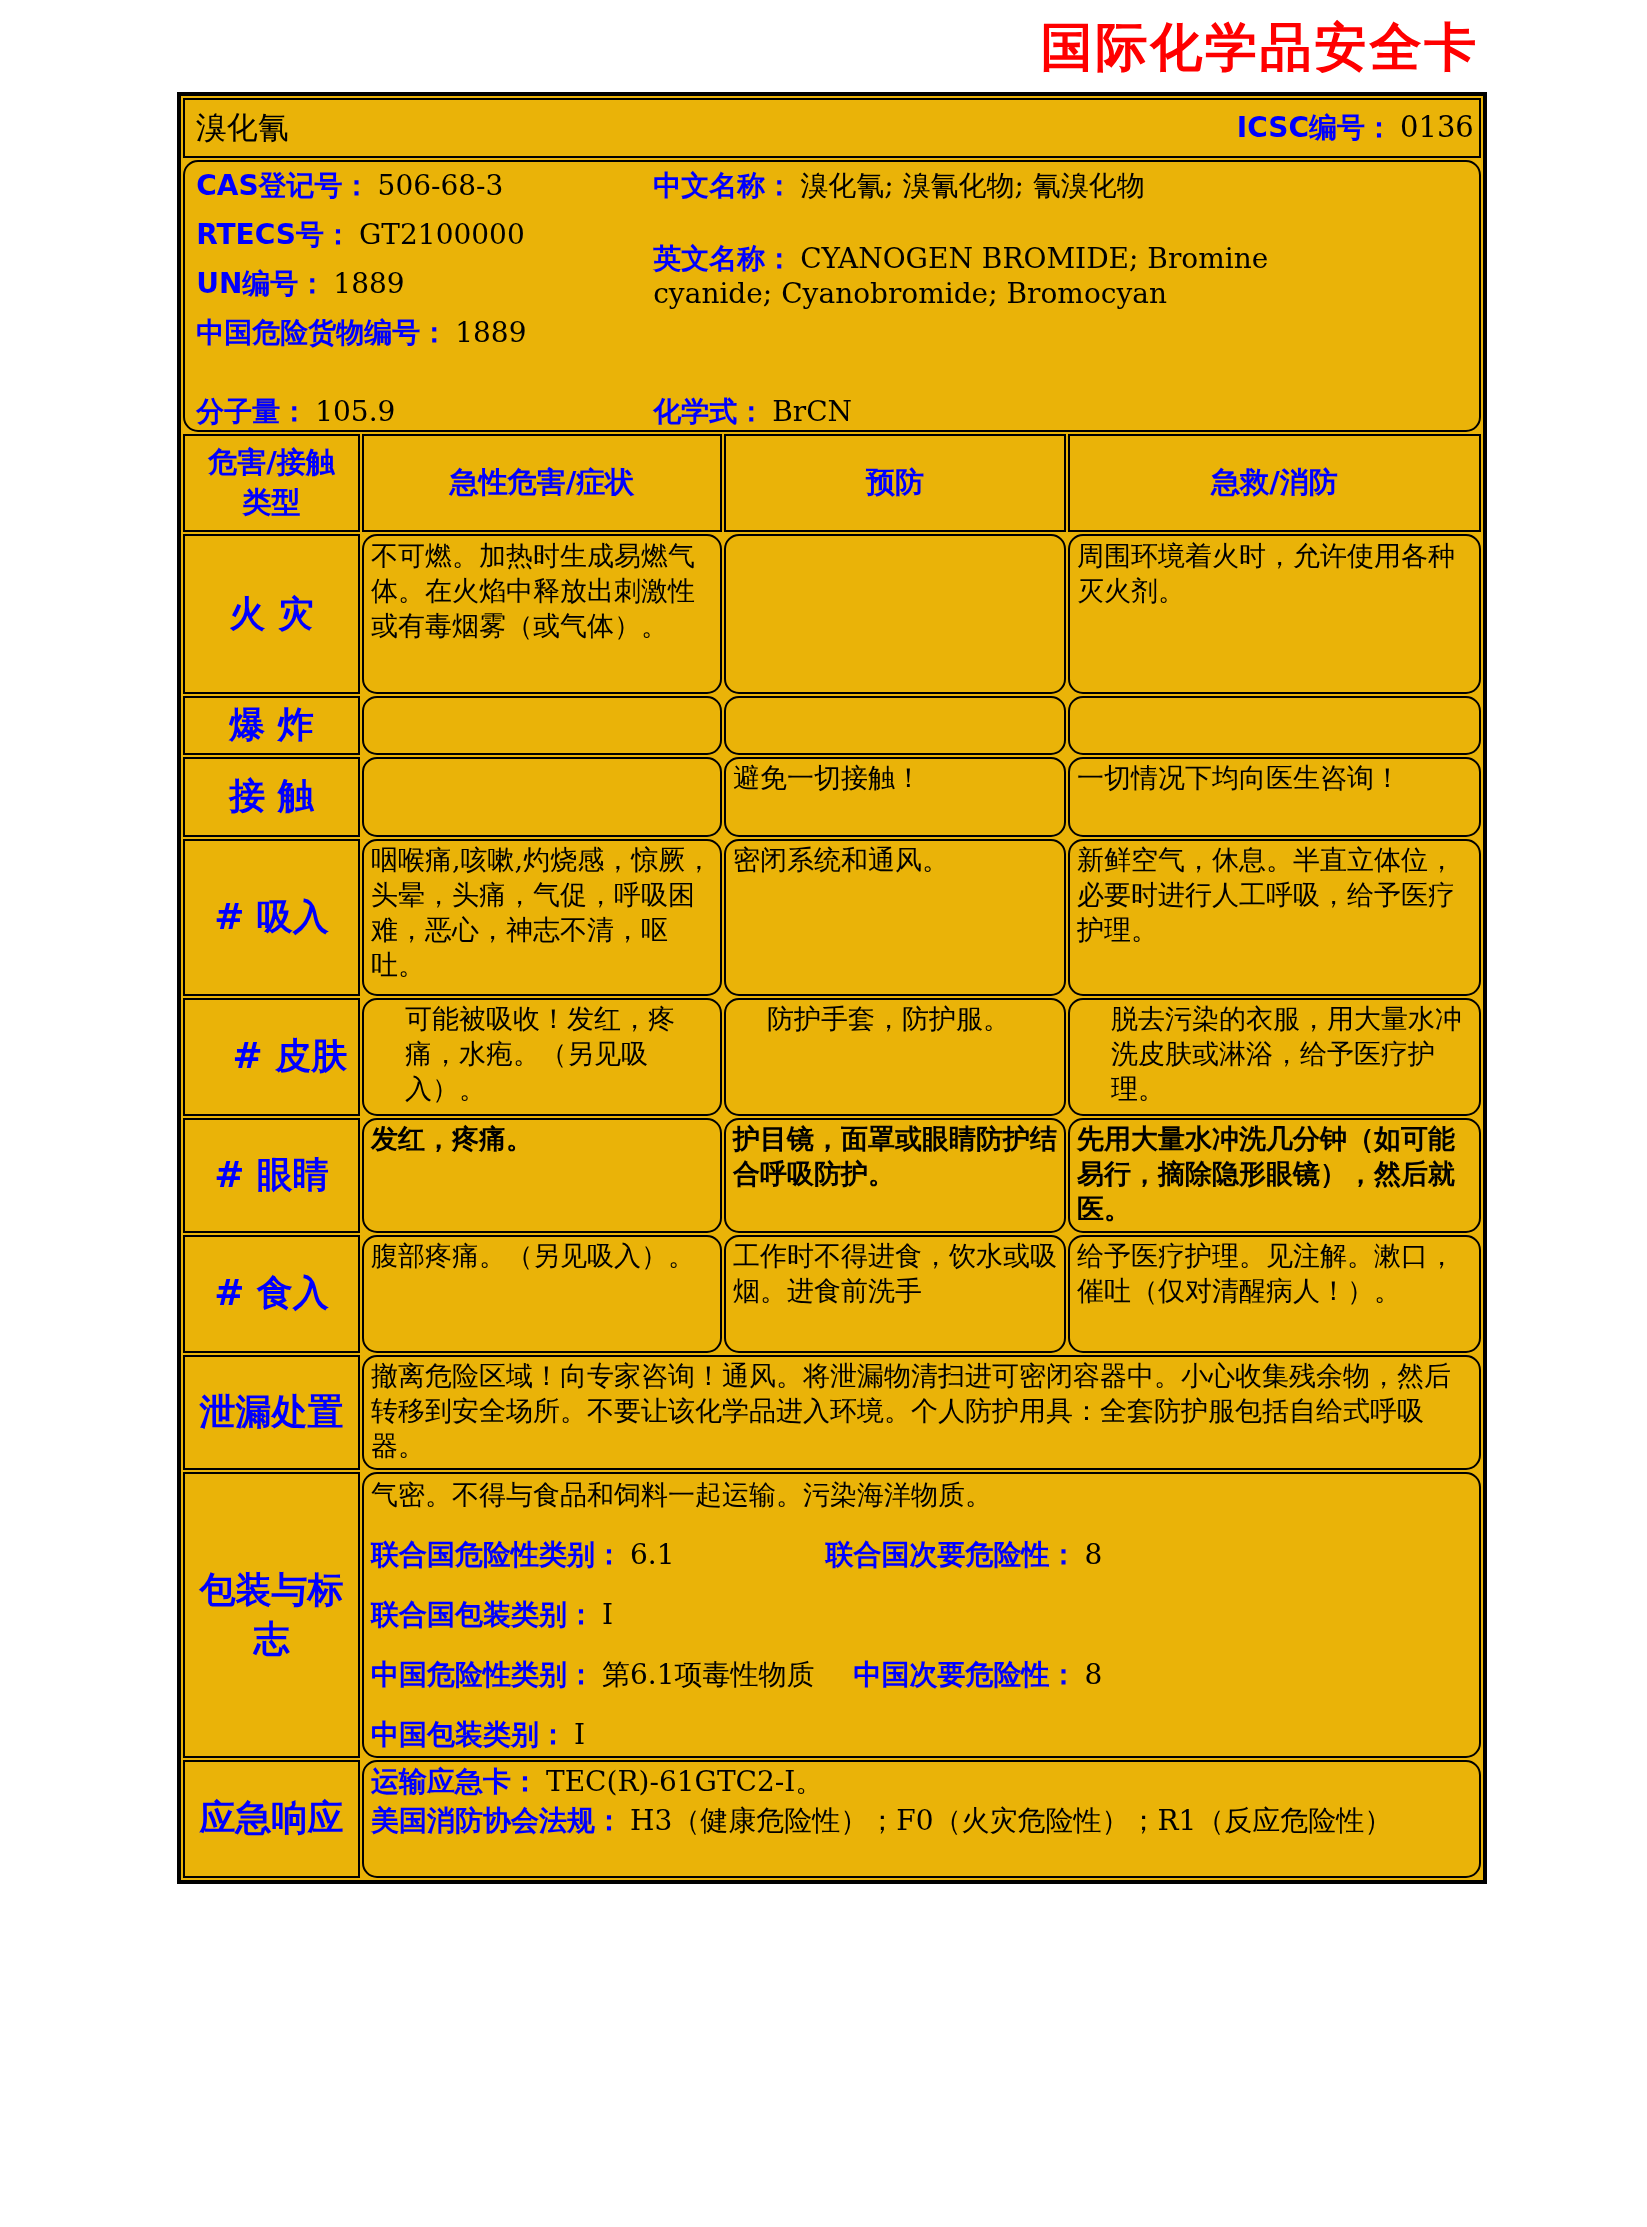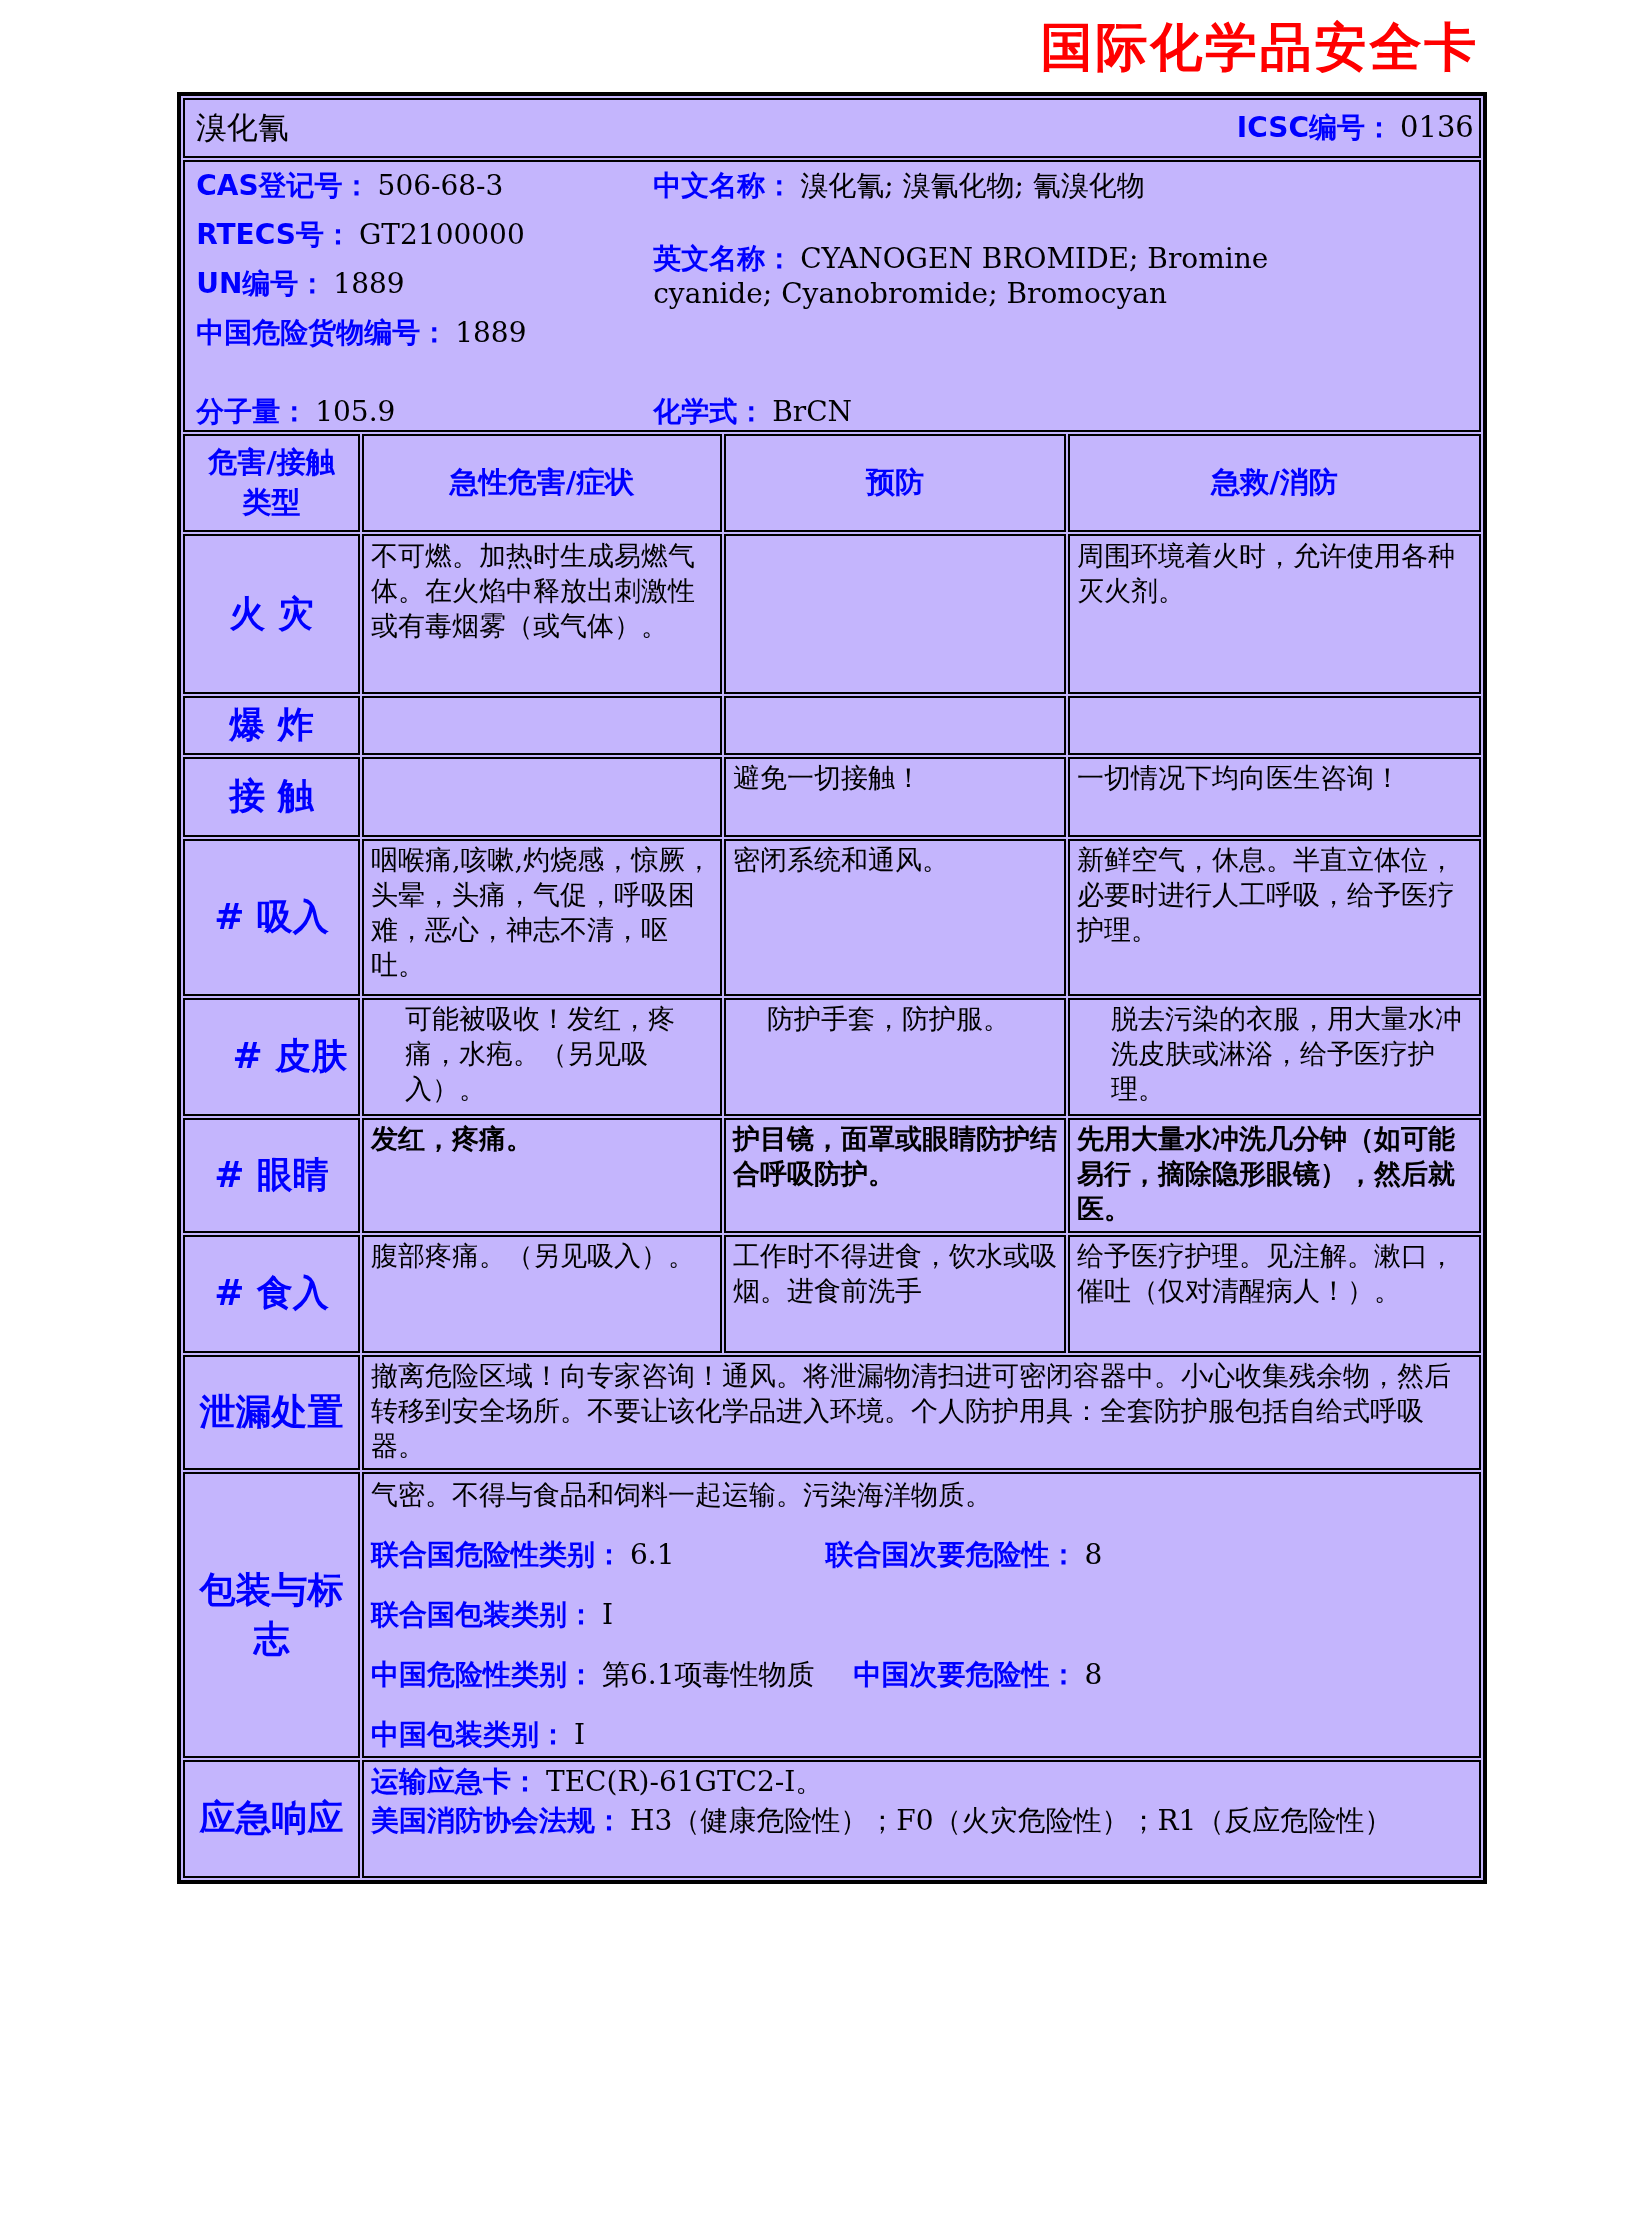--- a/index.html
+++ b/index.html
@@ -1,28 +1,28 @@
 <!DOCTYPE html>
 <html style="font-size:11.2px"><head>
 <meta charset="utf-8">
 <style>
   html,body{margin:0;padding:0;background:#ffffff;}
   body{width:1647px;height:2227px;font-family:"DejaVu Serif",serif;color:#000;}
   .title{width:1302px;margin:18px 0 17px 177px;text-align:right;
          font-family:"DejaVu Serif",serif;font-weight:bold;font-size:52px;
          color:#ff0000;letter-spacing:2.8px;line-height:1.1;}
   table.card{margin-left:177px;width:1302px;border:4.9px solid #000;
-             border-collapse:separate;border-spacing:2.1px;table-layout:fixed;background:#c4b5fd;}
+             border-collapse:separate;border-spacing:2.1px;table-layout:fixed;background:#eab308;}
   td{border:2.1px solid #000;box-sizing:border-box;vertical-align:top;}
   
   .lbl,.head{color:#0000ff;font-family:"DejaVu Sans","Liberation Sans",sans-serif;
              font-weight:bold;font-size:36px;text-align:center;vertical-align:middle;
              padding:2.8px 4.2px;}
   .head{font-size:29px;}
-  .cell{font-size:27px;line-height:1.30;padding:1.4px 7px 4.2px 7px;color:#000;}
+  .cell{font-size:27px;line-height:1.30;padding:1.4px 7px 4.2px 7px;color:#000;border-radius:15px;}
   .blue{color:#0000ff;font-family:"DejaVu Sans","Liberation Sans",sans-serif;
         font-weight:bold;font-size:28px;}
   .val{color:#000;font-family:"DejaVu Serif",serif;font-size:28px;margin-left:7px;}
   
   .r-name td{height:60px;vertical-align:middle;}
   .r-id td{height:272px;}
   .r-head td{height:98px;}
   .r-fire td{height:160px;}
   .r-expl td{height:46px;}
   .r-cont td{height:80px;}

